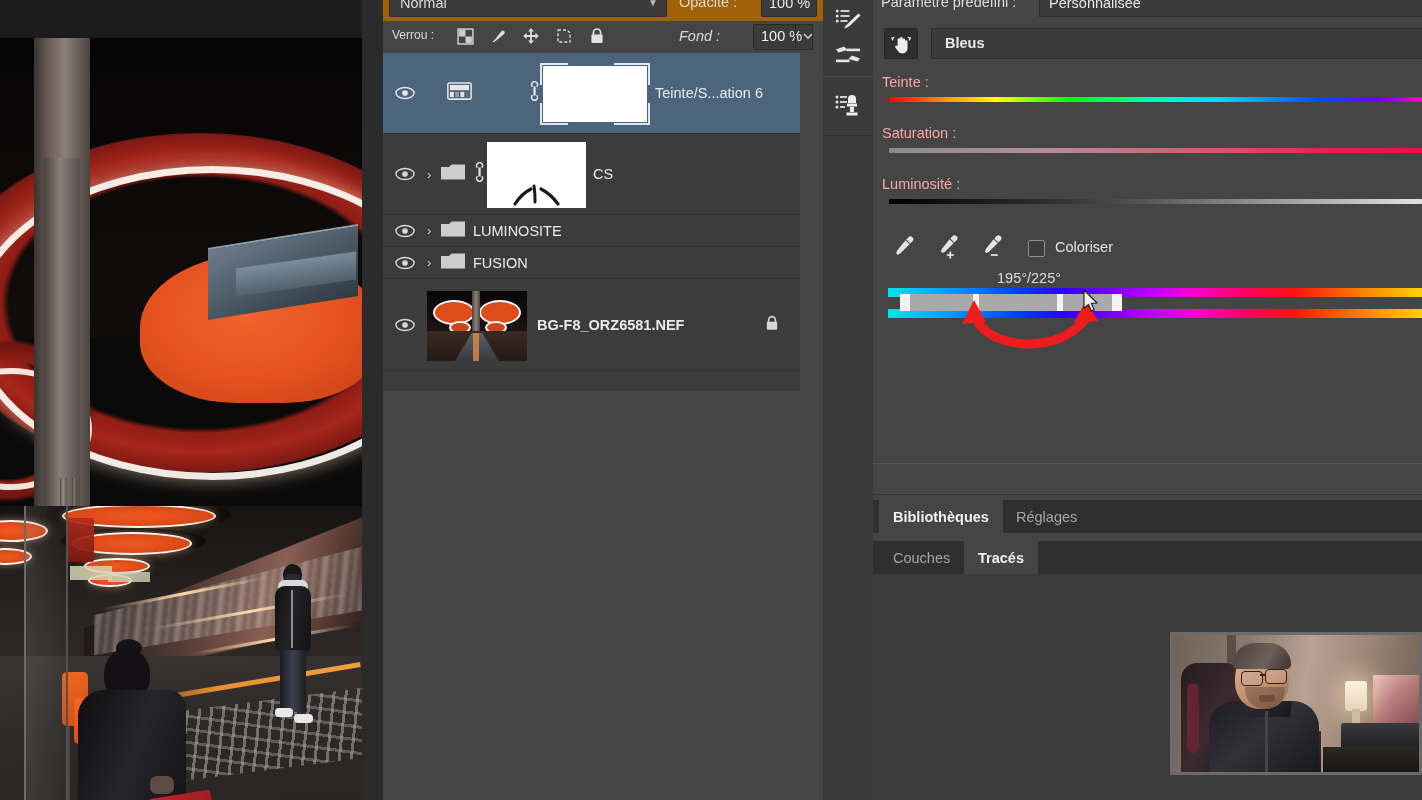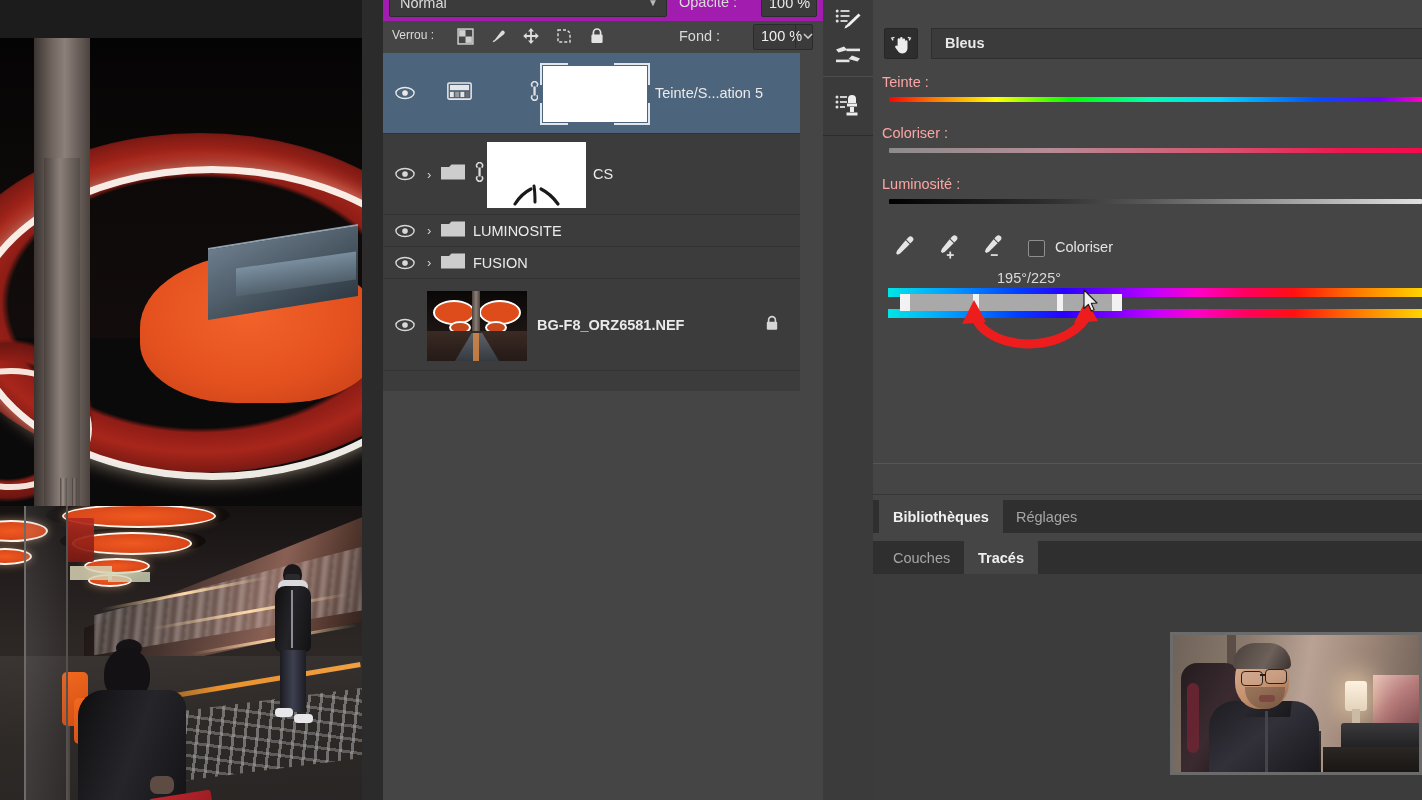--- a/index.html
+++ b/index.html
@@ -87,34 +87,34 @@
   .ph-glass{position:absolute;left:24px;top:0;width:40px;height:332px;background:linear-gradient(90deg,rgba(150,150,155,.18),rgba(90,90,95,.1));border-left:2px solid #6e6a68;border-right:2px solid #55514f;}
   .ph-sign{position:absolute;left:66px;top:12px;width:28px;height:44px;background:linear-gradient(180deg,#b32a1e,#7d1a12);border-radius:2px;opacity:.92;}
   .ph-sign2{position:absolute;left:70px;top:60px;width:42px;height:14px;background:#d8d2b4;opacity:.85;}
   .ph-farlight{position:absolute;left:108px;top:66px;width:42px;height:10px;background:#cfd6b8;opacity:.8;}
 
   
   #canvas-scroll-track{position:absolute;left:362px;top:0;width:21px;height:800px;background:#2b2b2b;}
 
   
   #layers-panel{position:absolute;left:383px;top:0;width:440px;height:800px;background:#454545;}
-  #blend-row{position:absolute;left:0;top:0;width:440px;height:21px;background:#a21caf;overflow:hidden;}
+  #blend-row{position:absolute;left:0;top:0;width:440px;height:21px;background:#a16207;overflow:hidden;}
   .blend-select{position:absolute;left:6px;top:-9px;width:276px;height:24px;background:#3b3b3b;border:1px solid #2b2b2b;border-radius:2px;}
   .blend-select .lbl{position:absolute;left:10px;top:3px;font-size:14.5px;color:#dcdcdc;}
   .blend-select .chev{position:absolute;right:8px;top:5px;font-size:10px;color:#b9b9b9;}
   .op-label{position:absolute;left:296px;top:-6px;font-size:14.5px;color:#dadada;}
   .op-field{position:absolute;left:378px;top:-9px;width:54px;height:24px;background:#3b3b3b;border:1px solid #2b2b2b;border-radius:2px;}
   .op-field .v{position:absolute;left:7px;top:3px;font-size:14.5px;color:#e8e8e8;}
   .op-chev{position:absolute;left:406px;top:-9px;width:26px;height:24px;}
 
   #lock-row{position:absolute;left:0;top:21px;width:440px;height:32px;background:#454545;}
   .lock-label{position:absolute;left:9px;top:7px;font-size:12px;color:#dadada;}
   .lock-icons{position:absolute;left:72px;top:5px;display:flex;gap:13px;align-items:center;}
   .lock-icons .ico{width:20px;height:20px;display:flex;align-items:center;justify-content:center;}
-  .fond-label{position:absolute;left:296px;top:7px;font-size:14.5px;color:#dadada;}
+  .fond-label{position:absolute;left:296px;top:7px;font-size:14.5px;color:#dadada;font-style:italic;}
   .fond-field{position:absolute;left:370px;top:3px;width:58px;height:24px;background:#3b3b3b;border:1px solid #2b2b2b;border-radius:2px;}
   .fond-field .v{position:absolute;left:7px;top:3px;font-size:14.5px;color:#efefef;}
   .fond-chev{position:absolute;left:412px;top:3px;width:26px;height:24px;border-left:1px solid #2b2b2b;}
 
   #layer-list{position:absolute;left:0;top:53px;width:417px;height:338px;background:#3c3c3c;}
   .lrow{position:relative;width:417px;box-sizing:border-box;border-bottom:1px solid #333;display:flex;align-items:center;}
   .lrow.sel{background:#4c647c;}
   .lrow .eye{position:absolute;left:11px;width:22px;height:22px;display:flex;align-items:center;justify-content:center;}
   .lrow .arrow{position:absolute;left:44px;font-size:13px;color:#d3d3d3;}
   .lrow .fold{position:absolute;left:58px;}
@@ -367,21 +367,21 @@
             <rect x="8" y="6" width="2.5" height="10" fill="#e2e2e2"></rect>
           </svg>
         </span>
 
         <div class="mask-thumb" style="left:160px;top:13px;width:104px;height:56px;"></div>
         <div class="mask-sel" style="left:157px;top:10px;width:110px;height:62px;"></div>
         <div class="corner" style="left:185px;top:8px;width:46px;height:4px;"></div>
         <div class="corner" style="left:185px;top:70px;width:46px;height:4px;"></div>
         <div class="corner" style="left:155px;top:32px;width:4px;height:18px;"></div>
         <div class="corner" style="left:265px;top:32px;width:4px;height:18px;"></div>
-        <span class="name" style="left:272px;">Teinte/S...ation 5</span>
+        <span class="name" style="left:272px;">Teinte/S...ation 6</span>
       </div>
 
       <div class="lrow" style="height:81px;">
         <span class="eye">
           <svg width="20" height="14" viewBox="0 0 22 14">
               <ellipse cx="11" cy="7" rx="10" ry="6" fill="none" stroke="#d8d8d8" stroke-width="1.5"></ellipse>
               <circle cx="11" cy="7" r="3.1" fill="#d8d8d8"></circle>
             </svg>
         </span>
         <span class="arrow">›</span>
@@ -505,36 +505,42 @@
           <path d="M18 2 a4 4 0 0 1 4 4 v4 h-8 v-4 a4 4 0 0 1 4 -4 z" fill="#ededed"></path>
           <rect x="13" y="10.5" width="10" height="3" fill="#ededed"></rect>
           <rect x="16" y="14" width="4" height="5" fill="#ededed"></rect>
           <rect x="12.5" y="19.5" width="11" height="3" fill="#ededed"></rect>
         </svg>
       </div>
     </div>
   </div>
 
   <div id="right-panel">
+    <div class="preset-row">
+      <span class="lbl">Paramètre prédéfini :</span>
+      <div class="fld">
+        <span class="v">Personnalisée</span>
+      </div>
+    </div>
 
     <div class="targ-btn">
       <svg width="22" height="22" viewBox="0 0 22 22">
         <path d="M7.6 13.5 V6.6 a1.25 1.25 0 0 1 2.5 0 v5.2 V5.3 a1.25 1.25 0 0 1 2.5 0 v6.5 V6.8 a1.25 1.25 0 0 1 2.5 0 v5 V8.4 a1.2 1.2 0 0 1 2.4 0 v6.4 c0 3.3 -2 5.6 -5 5.6 c-2.4 0 -3.6 -0.9 -4.8 -2.6 l-2.4 -3.4 a1.3 1.3 0 0 1 2 -1.6 Z" fill="#ededed"></path>
         <path d="M4.4 4.4 L1.8 5.1 L3.1 7.4" fill="none" stroke="#ededed" stroke-width="1.3"></path>
         <path d="M17.8 4.4 L20.4 5.1 L19.1 7.4" fill="none" stroke="#ededed" stroke-width="1.3"></path>
       </svg>
     </div>
     <div class="range-fld">
       <span class="v">Bleus</span>
     </div>
 
     <span class="slab" style="left:9px;top:74px;">Teinte :</span>
     <div class="sbar" style="top:97px;background:linear-gradient(90deg,#ff0000 0%,#ff7f00 9%,#ffff00 20%,#00ff00 34%,#00ffb0 49%,#00d8ff 62%,#0050ff 80%,#6a00ff 92%,#ff00c0 100%);"></div>
 
-    <span class="slab" style="left:9px;top:125px;">Coloriser :</span>
+    <span class="slab" style="left:9px;top:125px;">Saturation :</span>
     <div class="sbar" style="top:148px;background:linear-gradient(90deg,#8c8c8c 0%,#b58c97 30%,#d6566f 62%,#ec1850 85%,#f50b4b 100%);"></div>
 
     <span class="slab" style="left:9px;top:176px;">Luminosité :</span>
     <div class="sbar" style="top:199px;background:linear-gradient(90deg,#000000 0%,#2b2b2b 28%,#565656 48%,#8e8e8e 68%,#bdbdbd 86%,#e2e2e2 100%);"></div>
 
     <div class="eyed" style="left:19px;top:234px;">
       <svg width="26" height="26" viewBox="0 0 26 26">
         <path d="M16.5 3.2 a2.8 2.8 0 0 1 4 4 l-2.2 2.2 l-4 -4 Z" fill="#e4e4e4"></path>
         <path d="M13.6 6.2 l4 4 l-9.4 9.4 l-2.6 1.1 l-1.5 -1.5 l1.1 -2.6 Z" fill="#e4e4e4"></path>
       </svg>

